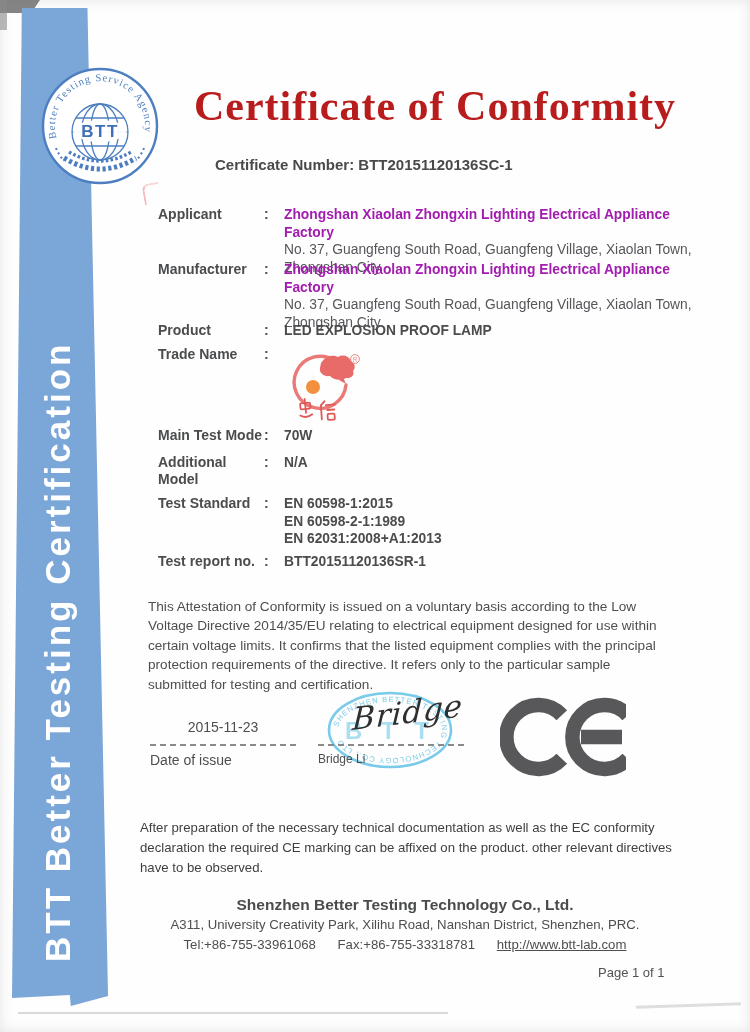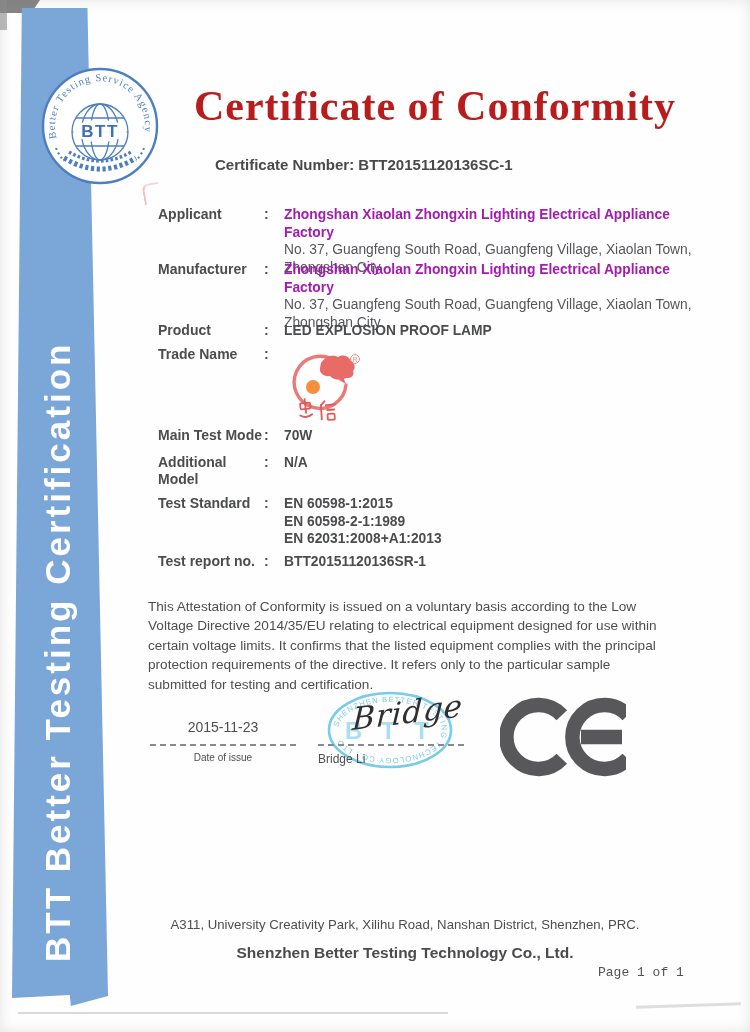--- a/index.html
+++ b/index.html
@@ -37,36 +37,36 @@
   .bold-val{font-weight:bold;color:#4b4c4e;}
   
   .trade-logo{position:absolute;left:283px;top:351px;width:80px;height:74px;}
   
   .attestation{position:absolute;left:148px;top:597px;width:524px;font-size:13.6px;line-height:19.4px;color:#4d4e50;}
   
   .date-value{position:absolute;left:150px;top:719px;width:146px;text-align:center;font-size:14px;}
   .dash-line{position:absolute;top:744px;width:146px;border-top:2px dashed #8a8a8a;height:0;}
   .date-line{left:150px;}
   .sig-line{left:318px;}
-  .date-label{position:absolute;left:150px;top:752px;width:146px;text-align:center;font-size:10px;}
+  .date-label{position:absolute;left:150px;top:752px;width:146px;font-size:14px;}
   .sig-label{position:absolute;left:318px;top:752px;width:146px;font-size:12px;}
   .stamp{position:absolute;left:325px;top:690px;width:130px;height:80px;}
   .signature-script{position:absolute;left:352px;top:694px;font-family:"DejaVu Serif",serif;
         font-style:italic;font-size:31px;color:#2f2f31;transform:rotate(-7deg) skewX(-10deg);
         letter-spacing:1px;}
   .ce{position:absolute;left:500px;top:695px;width:126px;height:84px;}
   
   .footer-note{position:absolute;left:140px;top:818px;width:558px;font-size:13.2px;line-height:20px;color:#3e3f41;}
   .company{position:absolute;left:85px;top:896px;width:640px;text-align:center;
-        font-size:15.5px;font-weight:bold;color:#4a4b4d;margin-top:48px;}
+        font-size:15.5px;font-weight:bold;color:#4a4b4d;}
   .address{position:absolute;left:85px;top:917px;width:640px;text-align:center;font-size:13.2px;color:#4d4e50;}
   .contact{position:absolute;left:85px;top:937px;width:640px;text-align:center;font-size:13.2px;color:#4d4e50;}
   .contact span{margin:0 9px;}
   .website{text-decoration:underline;}
-  .page-num{position:absolute;left:598px;top:965px;font-size:13px;color:#515254;font-family:Liberation Mono, monospace;}
+  .page-num{position:absolute;left:598px;top:965px;font-size:13px;color:#515254;}
 </style>
 </head>
 <body>
 
 <div class="screen">
 
   <div class="corner-artifact"></div>
   <div class="edge-artifact"></div>
   <div class="bottom-streak"></div>
   <div class="bottom-streak2"></div>
@@ -208,17 +208,23 @@
   <div class="ce" aria-label="CE">
     <svg viewBox="0 0 126 84" width="126" height="84">
       <g stroke="#58585a" stroke-width="14.5" fill="none" stroke-linecap="butt">
         <path d="M 61.8 20.2 A 32 32 0 1 0 61.8 63.8"></path>
         <path d="M 127.8 20.2 A 32 32 0 1 0 127.8 63.8"></path>
         <line x1="81" y1="42" x2="122" y2="42"></line>
       </g>
     </svg>
   </div>
 
+  <div class="footer-note">After preparation of the necessary technical documentation as well as the EC conformity declaration the required CE marking can be affixed on the product. other relevant directives have to be observed.</div>
   <div class="company">Shenzhen Better Testing Technology Co., Ltd.</div>
   <div class="address">A311, University Creativity Park, Xilihu Road, Nanshan District, Shenzhen, PRC.</div>
+  <div class="contact">
+    <span>Tel:+86-755-33961068</span>
+    <span>Fax:+86-755-33318781</span>
+    <span class="website">http://www.btt-lab.com</span>
+  </div>
   <div class="page-num">Page 1 of 1</div>
 
 </div>
 
 </body></html>

